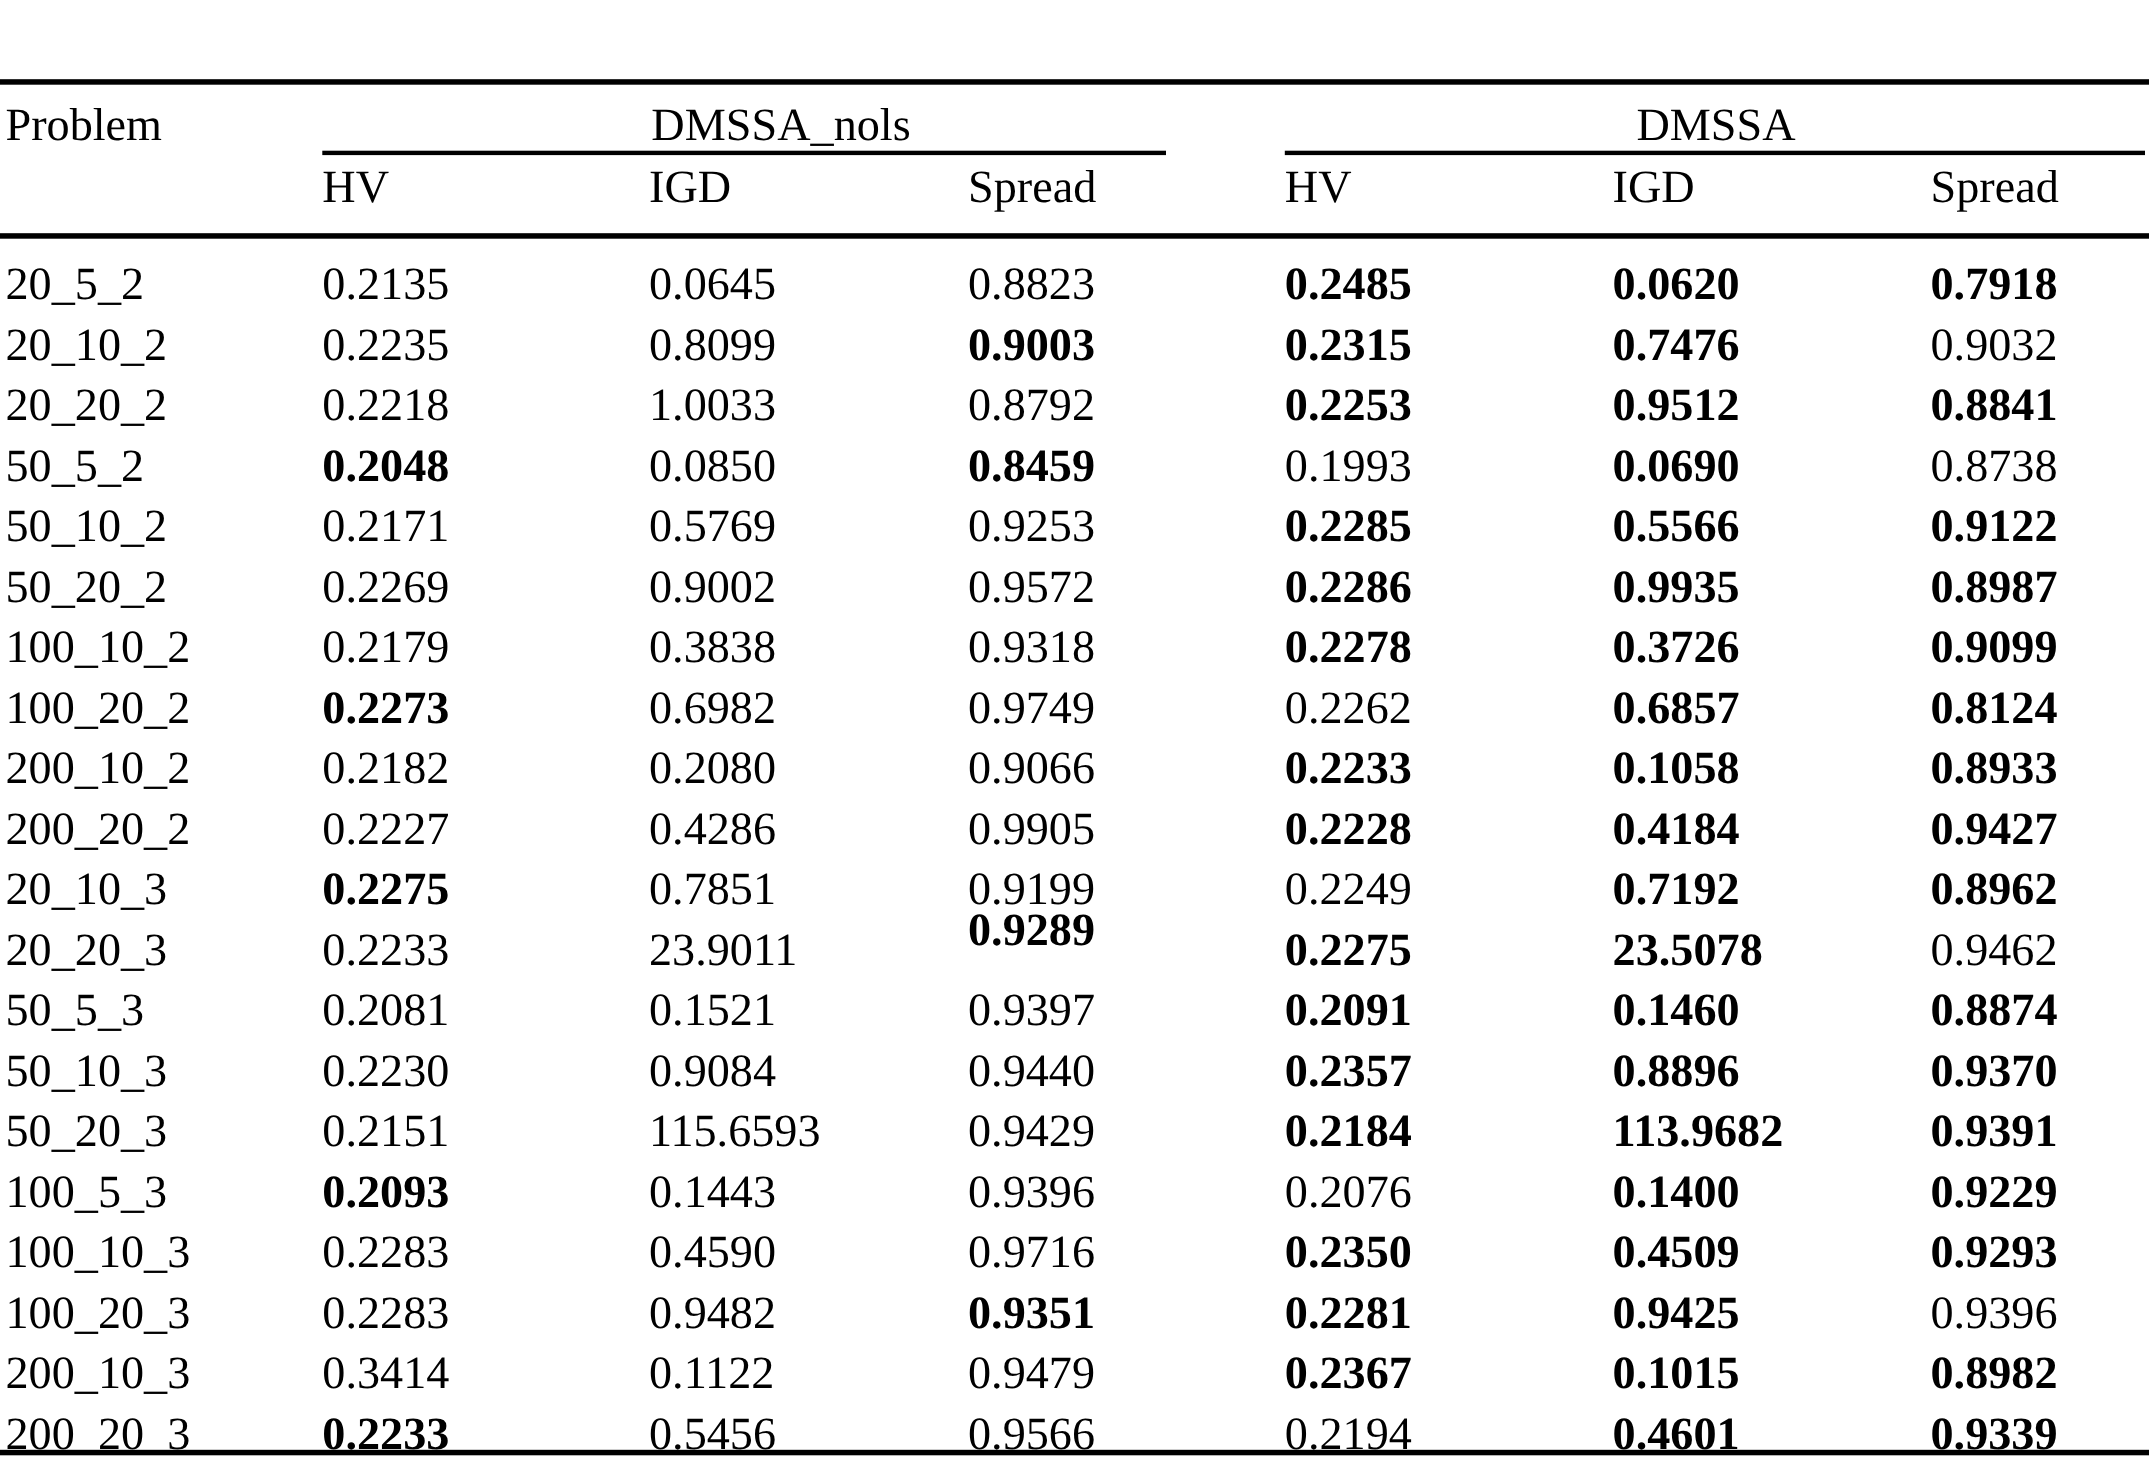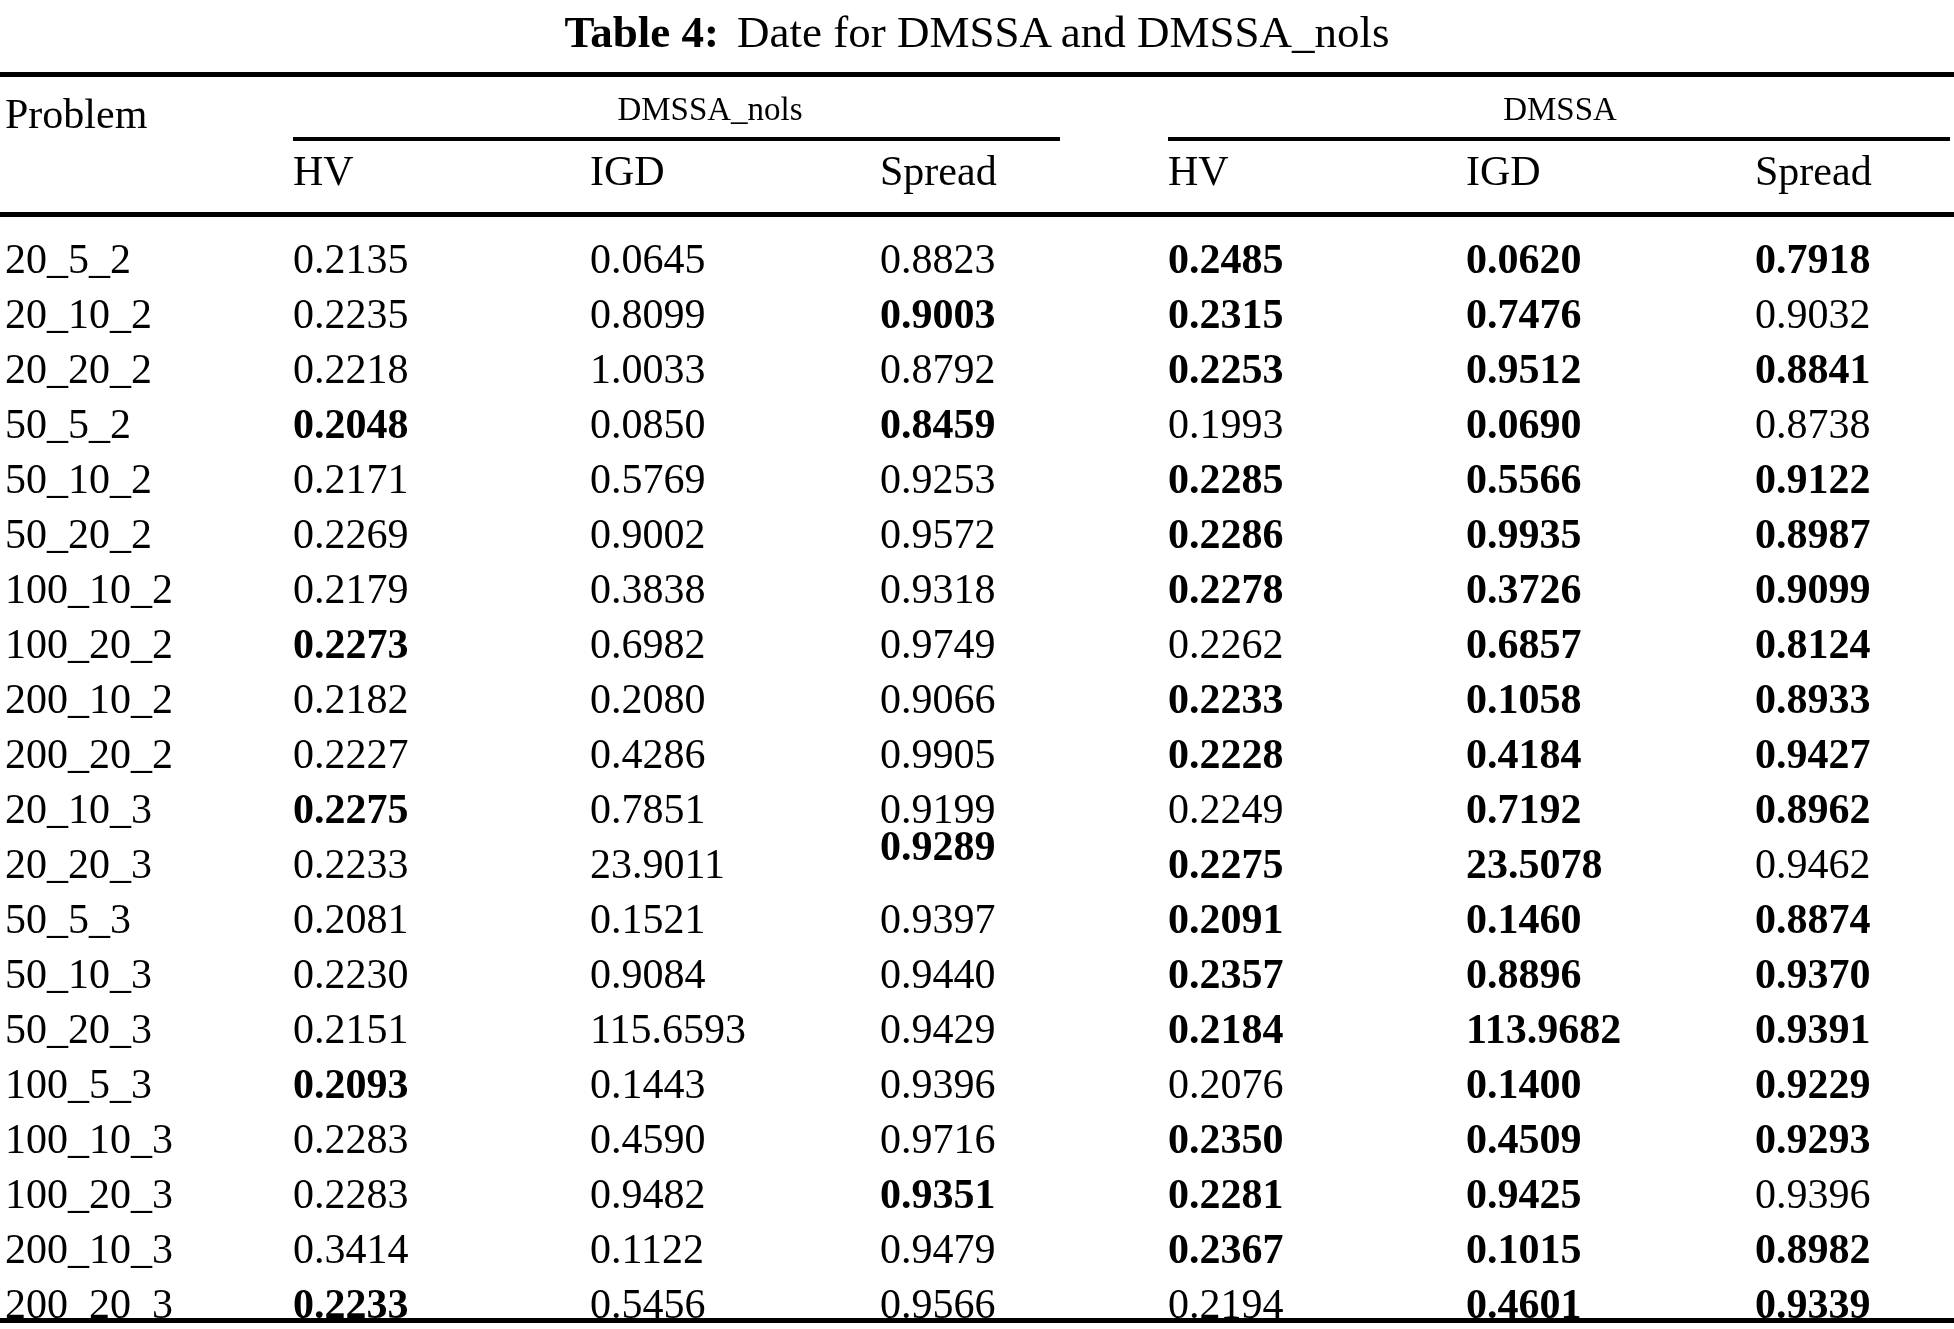--- a/index.html
+++ b/index.html
@@ -24,34 +24,31 @@
   .rule{position:absolute;background:#000000;}
   .cell{
     position:absolute;
     font-size:42px;
     line-height:1;
     white-space:nowrap;
   }
   .bold{font-weight:700;}
   .group-label{
     position:absolute;
-    font-size:33px;
+    font-size:42px;
     line-height:1;
     transform:translateX(-50%);
     white-space:nowrap;
   }
 </style>
 </head>
 <body>
 
 <div class="page">
 
-  <div class="caption">
-    <span class="cap-label">Table 4:</span><span>Date for DMSSA and DMSSA_nols</span>
-  </div>
 
   <div class="rule" style="left:0;top:72px;width:1954px;height:5px;"></div>
 
   <div class="cell" style="left:5px;top:93px;">Problem</div>
   <div class="group-label" style="left:710px;top:93px;">DMSSA_nols</div>
   <div class="group-label" style="left:1560px;top:93px;">DMSSA</div>
 
   <div class="rule" style="left:293px;top:137px;width:767px;height:4px;"></div>
   <div class="rule" style="left:1168px;top:137px;width:782px;height:4px;"></div>
 

